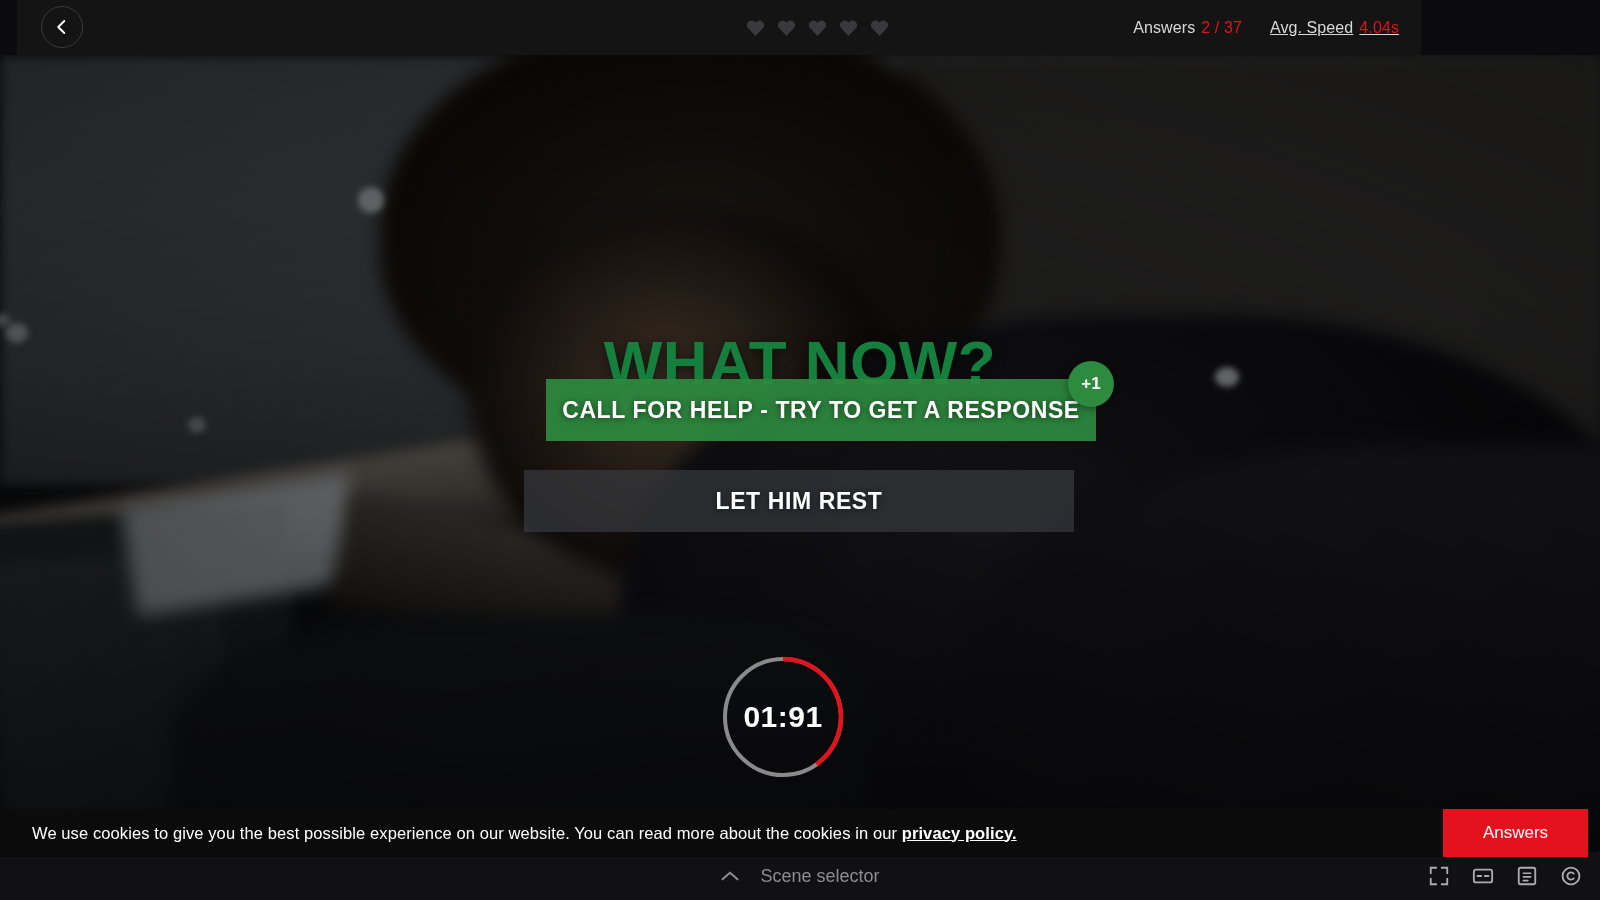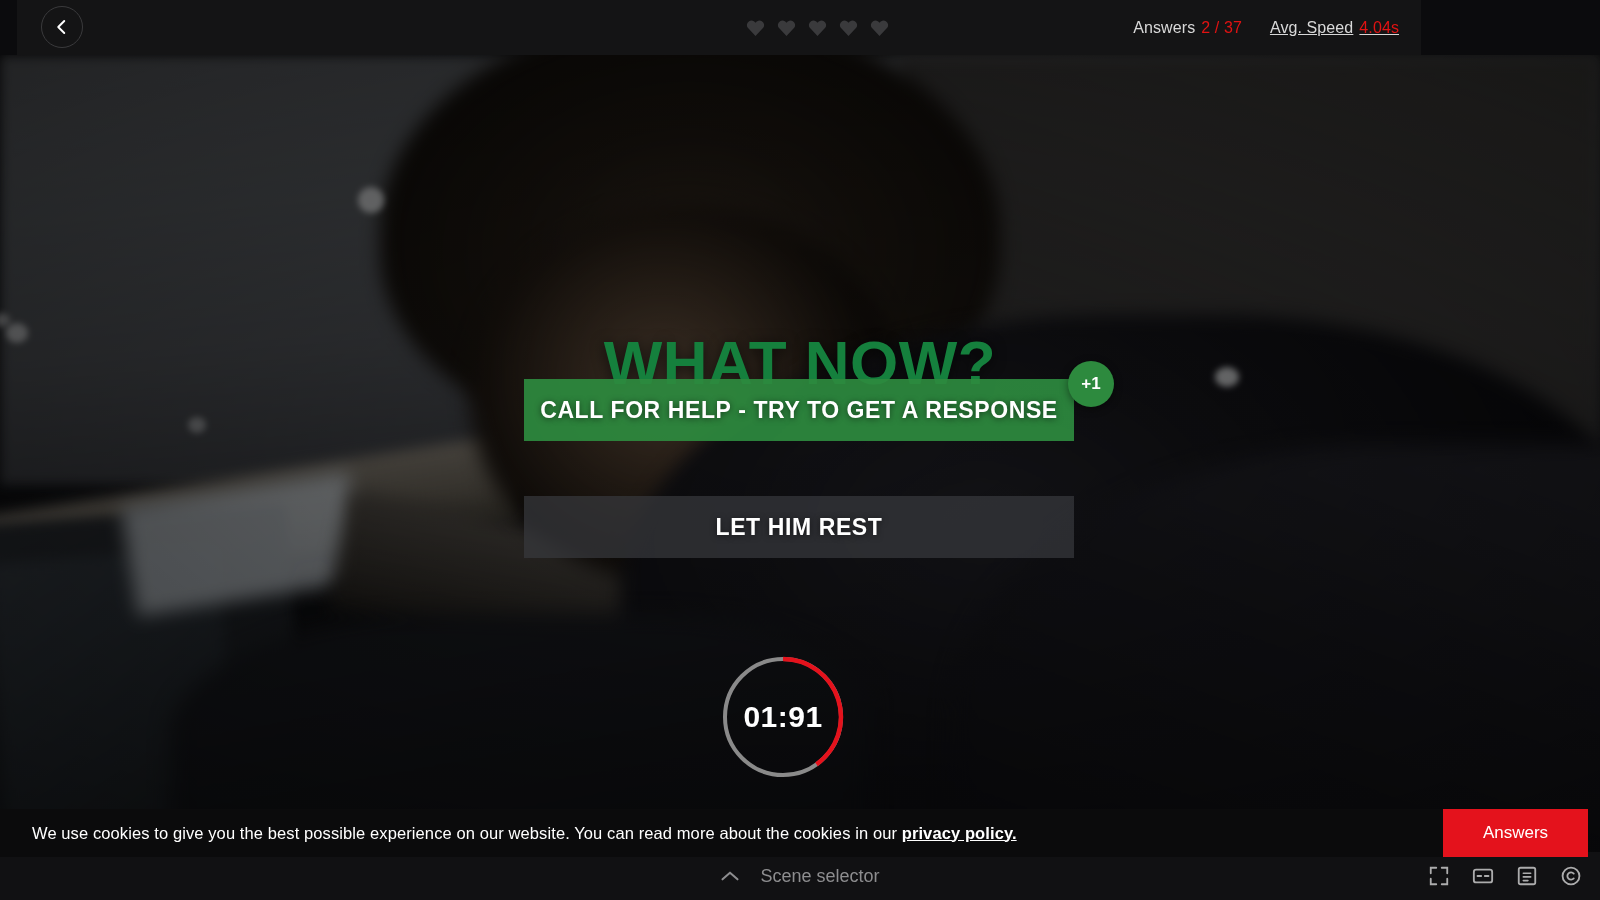--- a/index.html
+++ b/index.html
@@ -161,22 +161,22 @@
   .answers {
     position:absolute; left:524px; top:324px; width:550px;
   }
   .answer {
     position:relative; width:550px; height:62px;
     display:flex; align-items:center; justify-content:center;
     font-size:23px; font-weight:bold; color:#fff;
     letter-spacing:.6px; cursor:pointer;
     text-shadow:0 1px 6px rgba(0,0,0,.55);
   }
-  .answer.correct { background:rgba(45,138,62,.93); }
-  .answer.neutral { background:rgba(55,57,61,.72); margin-top:55px; }
+  .answer.correct { background:rgba(45,138,62,.93);margin-left:22px; }
+  .answer.neutral { background:rgba(55,57,61,.72); margin-top:29px; }
   .plus-badge {
     position:absolute; left:1068px; top:306px;
     width:46px; height:46px; border-radius:50%;
     background:#2d8a3e; color:#fff;
     display:flex; align-items:center; justify-content:center;
     font-size:17px; font-weight:bold;
     box-shadow:0 2px 8px rgba(0,0,0,.45);
   }
 
   

